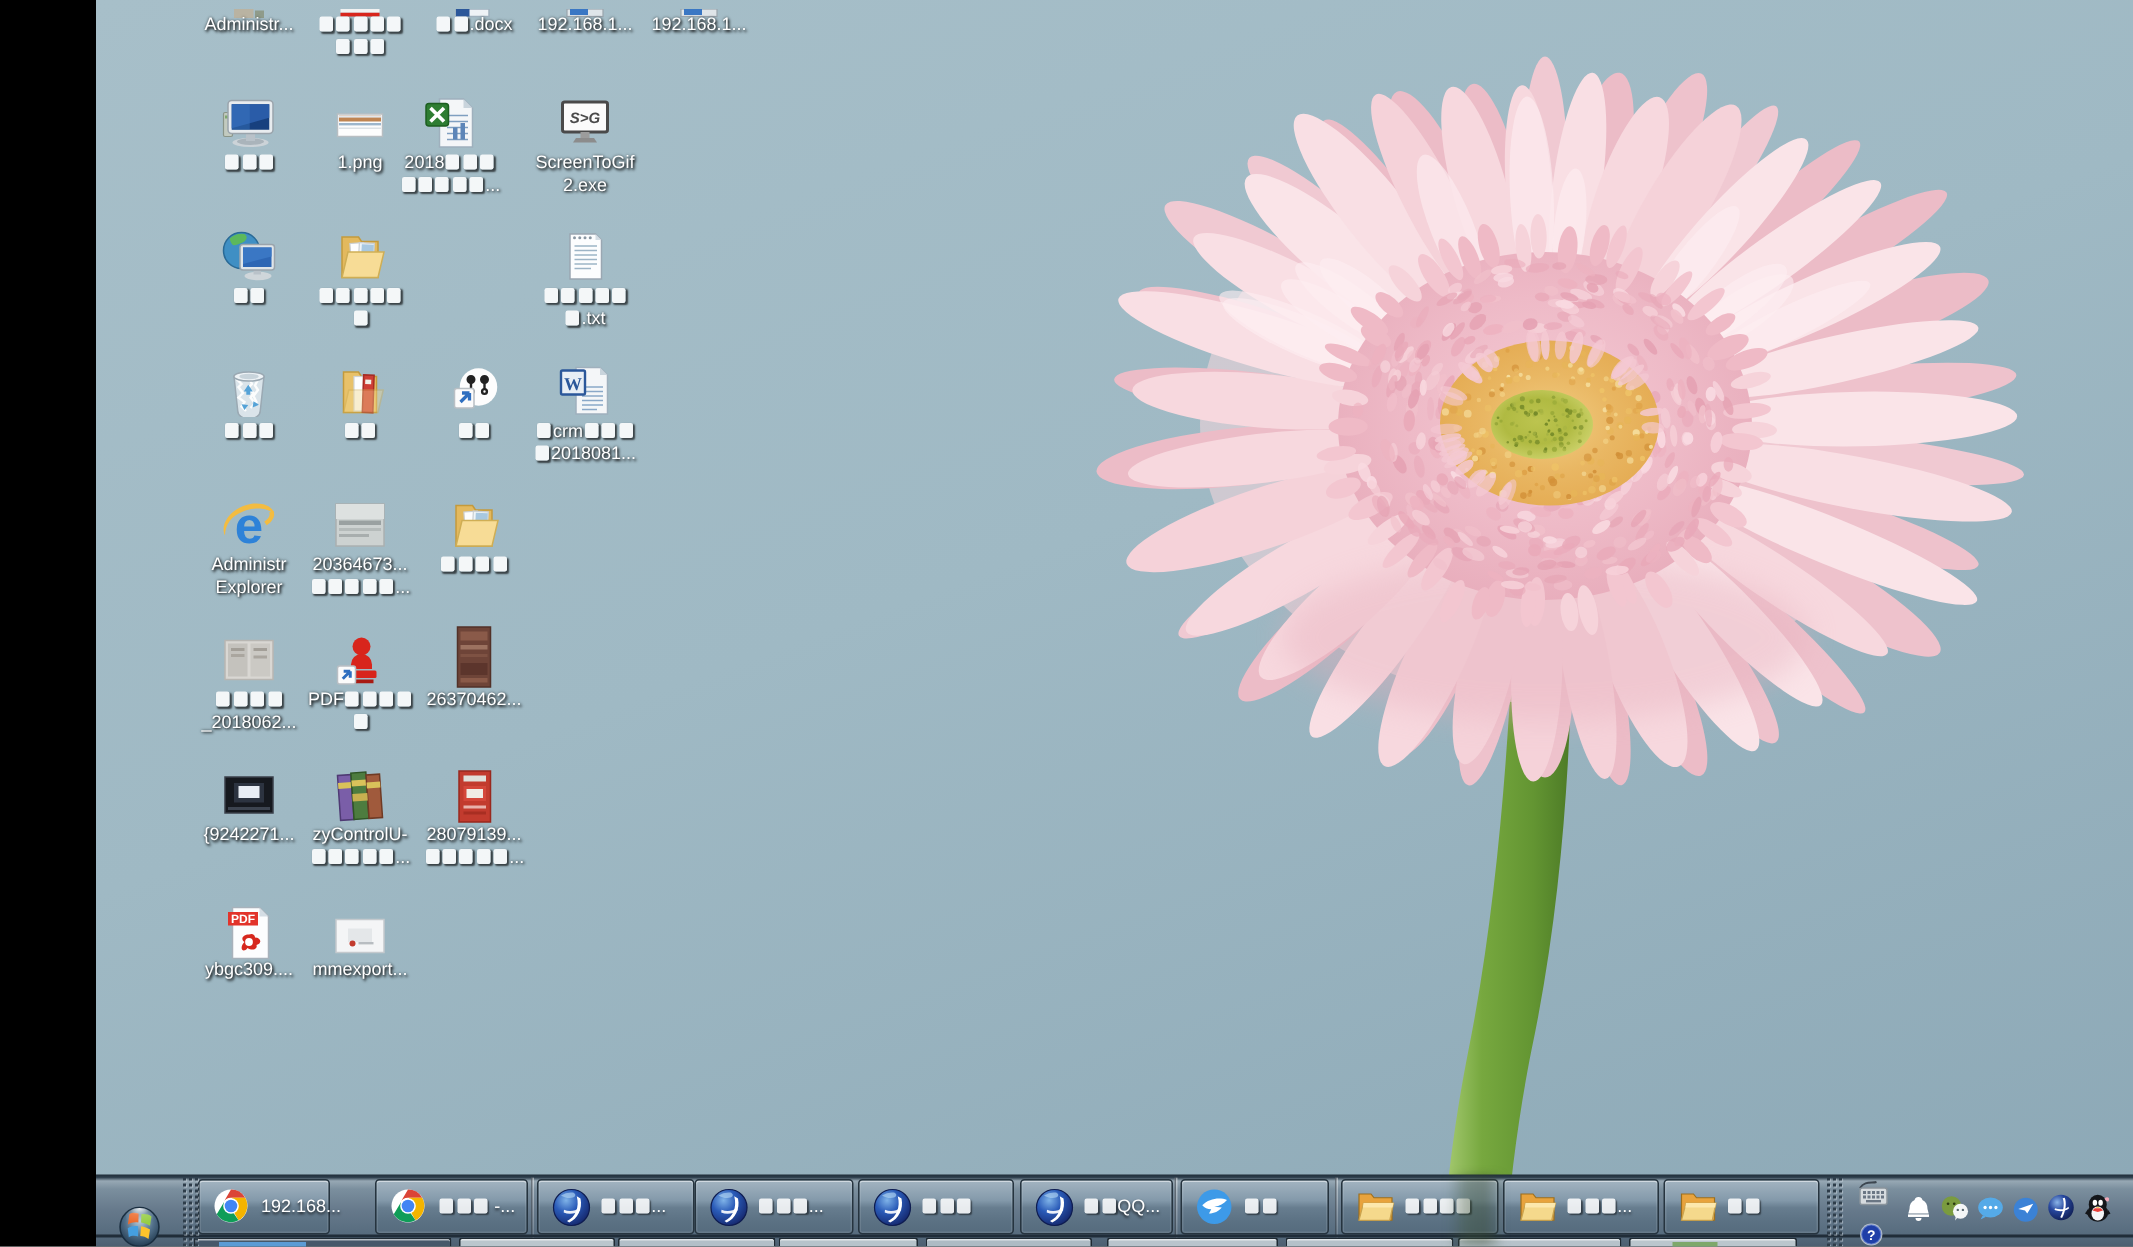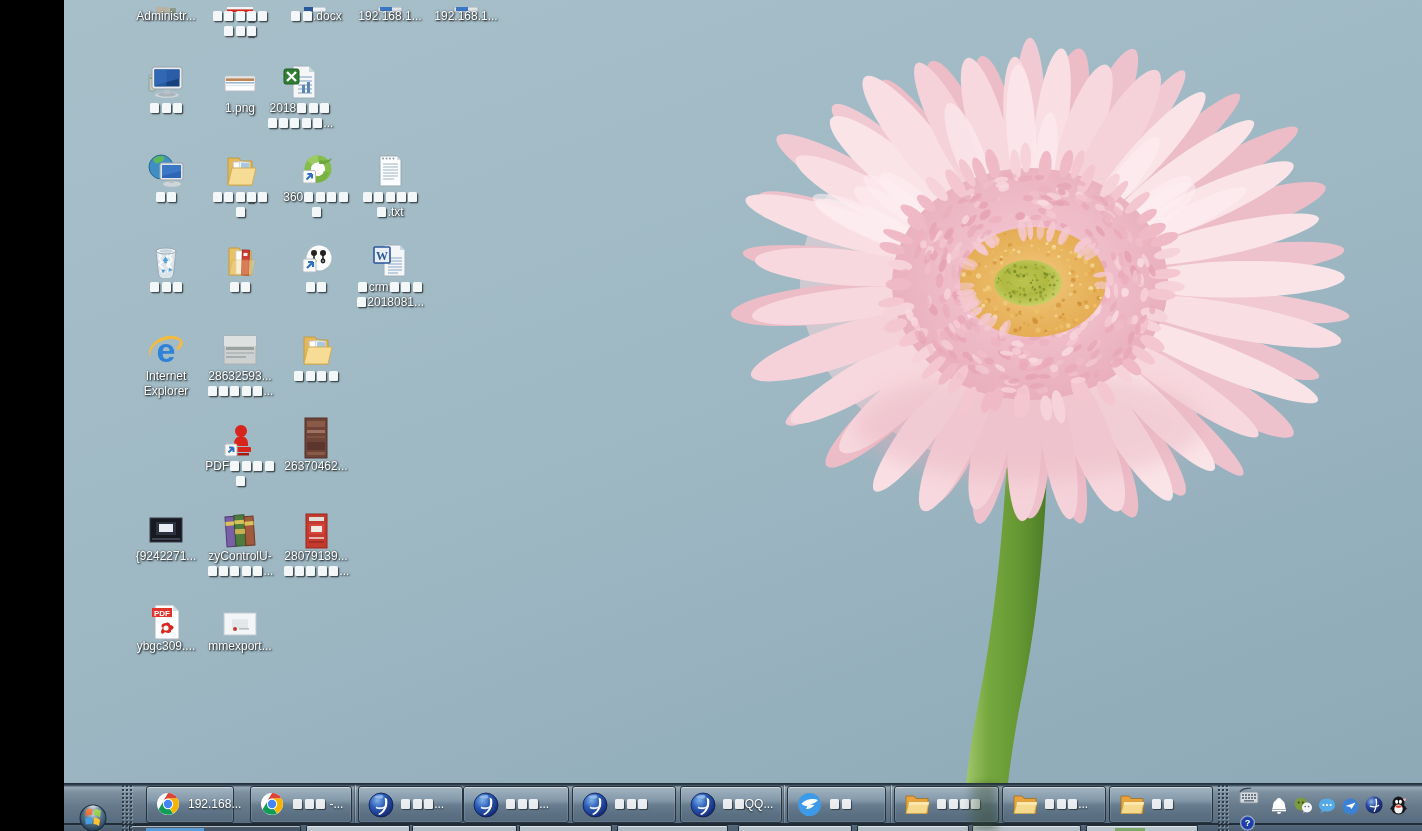--- a/index.html
+++ b/index.html
@@ -894,20 +894,32 @@
 <rect x="20" y="20" width="3" height="8" fill="#5c85b8"></rect>
 <rect x="25" y="17" width="3" height="11" fill="#5c85b8"></rect>
 <rect x="2" y="4" width="15" height="15" rx="2" fill="#2e7d32" stroke="#1d5e21" stroke-width="1"></rect>
 <path d="M5,7 l9,9 M14,7 l-9,9" stroke="#fff" stroke-width="2.4"></path>
 </svg></span></div>
 <div class="lbl">
           <div>2018<i class="c"></i><i class="c"></i><i class="c"></i></div>
           <div><i class="c"></i><i class="c"></i><i class="c"></i><i class="c"></i><i class="c"></i>...</div>
         </div>
 </div>
+<div class="cell" style="left:288px;top:63px">
+<div class="ich" style="height:36px"><span style="display:inline-block;margin-top:2px"><svg width="36" height="34" viewBox="0 0 36 34">
+<rect x="3" y="3" width="30" height="20" rx="1.5" fill="#fbfbfb" stroke="#4a4a4a" stroke-width="2"></rect>
+<text x="18" y="17" font-size="10" font-style="italic" font-weight="bold" fill="#4a4a4a" text-anchor="middle" font-family="Liberation Sans">S&gt;G</text>
+<rect x="15" y="23" width="6" height="4" fill="#9c9c9c"></rect>
+<path d="M10,30 h16 l-2,-3 h-12 z" fill="#8c8c8c"></path>
+</svg></span></div>
+<div class="lbl">
+          <div>ScreenToGif</div>
+          <div>2.exe</div>
+        </div>
+</div>
 <div class="cell" style="left:64px;top:152px">
 <div class="ich" style="height:36px"><span style="display:inline-block;margin-top:2px"><svg width="36" height="34" viewBox="0 0 36 34">
 <circle cx="13" cy="13" r="12" fill="#3f8fc4"></circle>
 <path d="M5,5 a12,12 0 0 1 10,-3 c3,2 1,5 -2,6 c-4,1 -6,4 -8,-3z" fill="#5cb85c"></path>
 <path d="M15,17 c5,-2 9,1 9,4 c-2,3 -6,3 -8,1 c-2,-2 -3,-4 -1,-5z" fill="#57b258"></path>
 <circle cx="13" cy="13" r="12" fill="none" stroke="#2a6a96" stroke-width="1"></circle>
 <ellipse cx="24" cy="30" rx="9" ry="2.8" fill="#cfd6da"></ellipse>
 <rect x="21" y="24" width="5" height="5" fill="#b9c2c9"></rect>
 <rect x="12" y="9" width="23" height="17" rx="2" fill="#dfe5e9" stroke="#9aa4ac" stroke-width="1"></rect>
 <rect x="14" y="11" width="19" height="13" fill="#2d66b4"></rect>
@@ -920,35 +932,20 @@
 <div class="cell" style="left:138px;top:152px">
 <div class="ich" style="height:36px"><span style="display:inline-block;margin-top:2px"><svg width="36" height="34" viewBox="0 0 36 34">
 <path d="M6,4 h11 l2,3 h11 v24 h-24 z" fill="#e3b95e" stroke="#c49a3c" stroke-width="1"></path>
 <rect x="12" y="8" width="9" height="22" fill="#fdfdfd" stroke="#c9ced2" stroke-width="0.8" transform="rotate(-4 16 19)"></rect>
 <rect x="17" y="8" width="10" height="22" fill="#eef4f8" stroke="#c9ced2" stroke-width="0.8" transform="rotate(3 22 19)"></rect>
 <path d="M19,9 h8 v9 h-8 z" fill="#a8c8e0" transform="rotate(3 23 13)"></path>
 <path d="M6,31 l4,-17 h24 l-4,17 z" fill="#f7dc96" stroke="#cfae55" stroke-width="1"></path>
 </svg></span></div>
 <div class="lbl">
           <div><i class="c"></i><i class="c"></i><i class="c"></i><i class="c"></i><i class="c"></i></div>
-          <div><i class="c"></i></div>
-        </div>
-</div>
-<div class="cell" style="left:214px;top:152px">
-<div class="ich" style="height:36px"><span style="display:inline-block;margin-top:2px"><svg width="36" height="34" viewBox="0 0 36 34">
-<circle cx="20" cy="15" r="13.5" fill="#85bd4a"></circle>
-<circle cx="20" cy="15" r="7.2" fill="#fff"></circle>
-<path d="M20,1.5 a13.5,13.5 0 0 0 -11,5 l5.5,4.5 a7.2,7.2 0 0 1 5.5,-2.4z" fill="#9ccb62"></path>
-<path d="M34,4 c-2,5.5 -9,7 -13.5,5.5 l1.5,-3.5 c4,1 8.5,0.5 12,-2z" fill="#6aa83e"></path>
-<path d="M26,17 a7.2,7.2 0 0 1 -9,5.2 l-2,6 a13.5,13.5 0 0 0 16.5,-9.5z" fill="#79b244"></path>
-<rect x="5" y="16.5" width="12.5" height="12.5" rx="1.5" fill="#fbfbfb" stroke="#b9bfc4" stroke-width="1"></rect>
-<path d="M8.5,25.5 l5.5,-5.5 M14,20 l0,4.6 M14,20 l-4.6,0" stroke="#2f6fc0" stroke-width="2.1" fill="none"></path>
-</svg></span></div>
-<div class="lbl">
-          <div>360<i class="c"></i><i class="c"></i><i class="c"></i><i class="c"></i></div>
           <div><i class="c"></i></div>
         </div>
 </div>
 <div class="cell" style="left:288px;top:152px">
 <div class="ich" style="height:36px"><span style="display:inline-block;margin-top:2px"><svg width="36" height="34" viewBox="0 0 36 34">
 <path d="M8,2 h17 l4,4 v26 h-21 z" fill="#fcfdfe" stroke="#9aa7b2" stroke-width="1"></path>
 <path d="M25,2 l4,4 h-4 z" fill="#d4dde4"></path>
 <g fill="#8a97a2">
                 <circle cx="11" cy="4.5" r="1"></circle>
                 <circle cx="14.5" cy="4.5" r="1"></circle>
@@ -1035,47 +1032,62 @@
           <div><i class="c"></i>2018081...</div>
         </div>
 </div>
 <div class="cell" style="left:64px;top:331px">
 <div class="ich" style="height:36px"><span style="display:inline-block;margin-top:2px"><svg width="38" height="36" viewBox="0 0 38 36">
 <text x="19" y="29" font-size="34" font-weight="bold" fill="#2e82d8" text-anchor="middle" font-family="Liberation Sans">e</text>
 <path d="M3,24 C-1,16 8,5 20,3 C30,1.5 36,6 35.5,10 C32,5 22,5 15,8 C7,11 3,17 3,24z" fill="#f3bc41"></path>
 <path d="M34,8 c1,3 -1,6 -4,8" stroke="#f3bc41" stroke-width="3" fill="none"></path>
 </svg></span></div>
 <div class="lbl">
-          <div>Internet</div>
+          <div>Administr</div>
           <div>Explorer</div>
         </div>
 </div>
 <div class="cell" style="left:138px;top:331px">
 <div class="ich" style="height:36px"><span style="display:inline-block;margin-top:2px"><svg width="36" height="34" viewBox="0 0 36 34">
 <rect x="2" y="3" width="32" height="28" fill="#cdd2d1" stroke="#aab0b0" stroke-width="1"></rect>
 <rect x="2" y="3" width="32" height="10" fill="#dde1e0"></rect>
 <rect x="4" y="14" width="28" height="3" fill="#9aa1a1"></rect>
 <rect x="4" y="19" width="28" height="2" fill="#b5bbba"></rect>
 <rect x="4" y="23" width="20" height="2" fill="#a8aeae"></rect>
 </svg></span></div>
 <div class="lbl">
-          <div>28632593...</div>
+          <div>20364673...</div>
           <div><i class="c"></i><i class="c"></i><i class="c"></i><i class="c"></i><i class="c"></i>...</div>
         </div>
 </div>
 <div class="cell" style="left:214px;top:331px">
 <div class="ich" style="height:36px"><span style="display:inline-block;margin-top:2px"><svg width="36" height="34" viewBox="0 0 36 34">
 <path d="M6,4 h11 l2,3 h11 v24 h-24 z" fill="#e3b95e" stroke="#c49a3c" stroke-width="1"></path>
 <rect x="12" y="8" width="9" height="22" fill="#fdfdfd" stroke="#c9ced2" stroke-width="0.8" transform="rotate(-4 16 19)"></rect>
 <rect x="17" y="8" width="10" height="22" fill="#eef4f8" stroke="#c9ced2" stroke-width="0.8" transform="rotate(3 22 19)"></rect>
 <path d="M19,9 h8 v9 h-8 z" fill="#a8c8e0" transform="rotate(3 23 13)"></path>
 <path d="M6,31 l4,-17 h24 l-4,17 z" fill="#f7dc96" stroke="#cfae55" stroke-width="1"></path>
 </svg></span></div>
 <div class="lbl">
           <div><i class="c"></i><i class="c"></i><i class="c"></i><i class="c"></i></div>
+        </div>
+</div>
+<div class="cell" style="left:64px;top:421px">
+<div class="ich" style="height:36px"><span style="display:inline-block;margin-top:2px"><svg width="36" height="34" viewBox="0 0 36 34">
+<rect x="2" y="4" width="32" height="26" fill="#d9d7d3" stroke="#b8b6b2" stroke-width="1"></rect>
+<rect x="4" y="6" width="13" height="22" fill="#c4c2bd"></rect>
+<rect x="19" y="6" width="13" height="22" fill="#cbc9c4"></rect>
+<rect x="6" y="9" width="9" height="2" fill="#a39f98"></rect>
+<rect x="6" y="13" width="9" height="2" fill="#aaa69f"></rect>
+<rect x="21" y="9" width="9" height="2" fill="#a39f98"></rect>
+<rect x="21" y="14" width="9" height="2" fill="#aaa69f"></rect>
+</svg></span></div>
+<div class="lbl">
+          <div><i class="c"></i><i class="c"></i><i class="c"></i><i class="c"></i></div>
+          <div>_2018062...</div>
         </div>
 </div>
 <div class="cell" style="left:138px;top:421px">
 <div class="ich" style="height:36px"><span style="display:inline-block;margin-top:2px"><svg width="36" height="36" viewBox="0 0 36 36">
 <circle cx="19" cy="8" r="6" fill="#d8251c"></circle>
 <path d="M12,20 a7,7 0 0 1 14,0 l0,3 -14,0 z" fill="#d8251c"></path>
 <rect x="9" y="24" width="20" height="5" rx="1" fill="#d8251c"></rect>
 <rect x="11" y="30" width="16" height="2.5" fill="#a81a12"></rect>
 <rect x="3" y="21" width="12" height="12" rx="1.5" fill="#fbfbfb" stroke="#b9bfc4" stroke-width="1"></rect>
 <path d="M6.5,29.5 l5,-5 M11.5,24.5 l0,4.4 M11.5,24.5 l-4.4,0" stroke="#2f6fc0" stroke-width="2" fill="none"></path>
@@ -1160,21 +1172,21 @@
 <circle cx="13" cy="18" r="2" fill="#c23b2e"></circle>
 <rect x="17" y="17" width="10" height="1.6" fill="#b8bdc1"></rect>
 </svg></span></div>
 <div class="lbl">
           <div>mmexport...</div>
         </div>
 </div>
 </div>
 <div id="taskbar">
 <div id="tb1"></div>
-<div class="tbtn" style="left:82px;width:88px">
+<div class="tbtn" style="left:68px;width:88px">
 <span class="tbi"><svg width="24" height="24" viewBox="0 0 24 24">
 <circle cx="12" cy="12" r="11" fill="#fff"></circle>
 <path d="M12,1 a11,11 0 0 1 9.5,5.5 l-9.5,0 a5.5,5.5 0 0 0 -5,3 z" fill="#db4437"></path>
 <path d="M21.5,6.5 a11,11 0 0 1 -4.5,15 l-4.7,-8.2 a5.5,5.5 0 0 0 0.2,-6.8 z" fill="#f4b400"></path>
 <path d="M17,21.5 a11,11 0 0 1 -14.5,-4 l4.8,-8 a5.5,5.5 0 0 0 5,5.2 z" fill="#0f9d58"></path>
 <circle cx="12" cy="12" r="5.2" fill="#fff"></circle>
 <circle cx="12" cy="12" r="4.2" fill="#4285f4"></circle>
 </svg></span>
         <span class="tbl">192.168...</span>
 </div>

